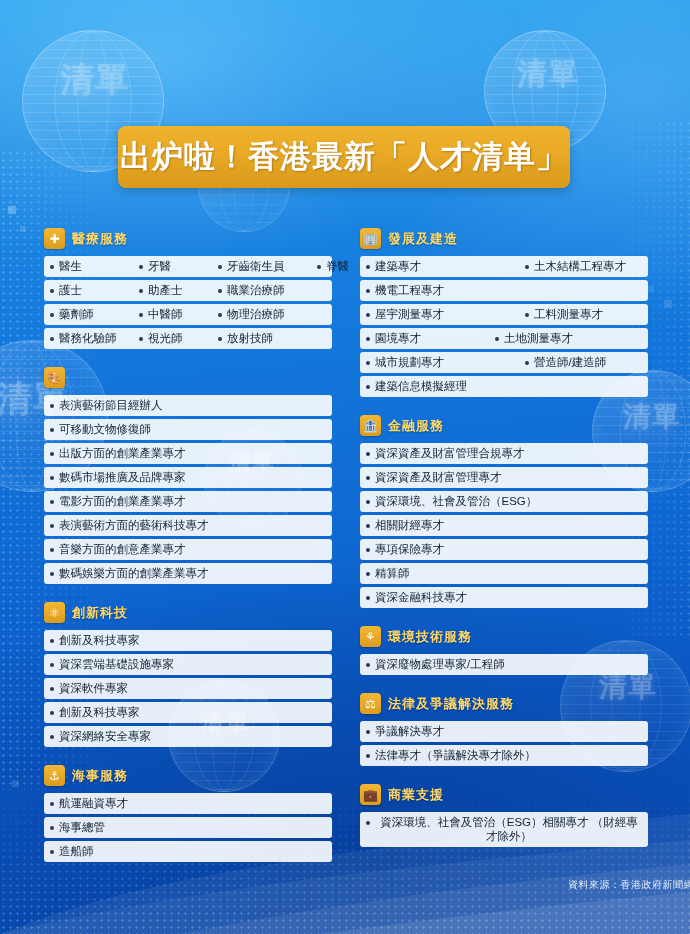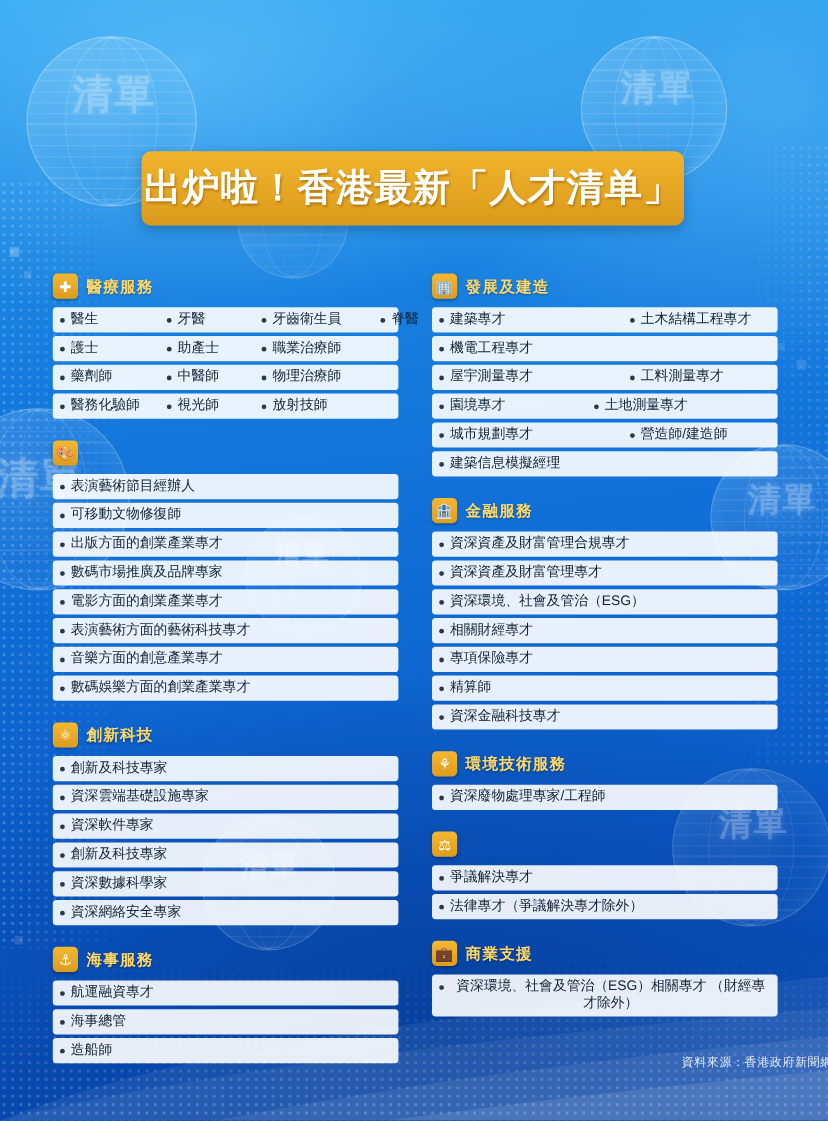--- a/index.html
+++ b/index.html
@@ -323,23 +323,20 @@
           <div class="row">
               <div class="cell wide">資深雲端基礎設施專家</div>
             </div>
           <div class="row">
               <div class="cell wide">資深軟件專家</div>
             </div>
           <div class="row">
               <div class="cell wide">創新及科技專家</div>
             </div>
           <div class="row">
-              <div class="cell wide">資深數據科學家</div>
-            </div>
-          <div class="row">
               <div class="cell wide">資深網絡安全專家</div>
             </div>
         </div>
       </div>
 
       <div class="section">
         <div class="sec-head">
           <div class="sec-icon">⚓</div>
           <div class="sec-title">海事服務</div>
         </div>
@@ -429,20 +426,21 @@
         <div class="rows">
           <div class="row">
               <div class="cell wide">資深廢物處理專家/工程師</div>
             </div>
         </div>
       </div>
 
       <div class="section">
         <div class="sec-head">
           <div class="sec-icon">⚖</div>
+          <div class="sec-title">法律及爭議解決服務</div>
         </div>
         <div class="rows">
           <div class="row">
               <div class="cell wide">爭議解決專才</div>
             </div>
           <div class="row">
               <div class="cell wide">法律專才（爭議解決專才除外）</div>
             </div>
         </div>
       </div>

